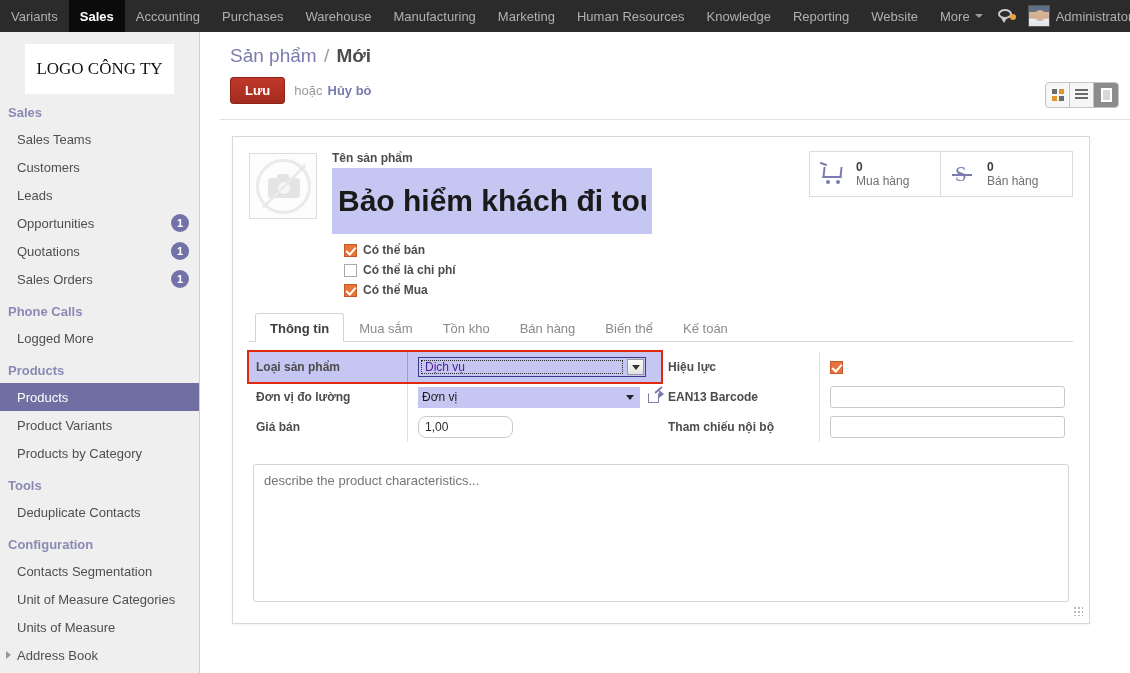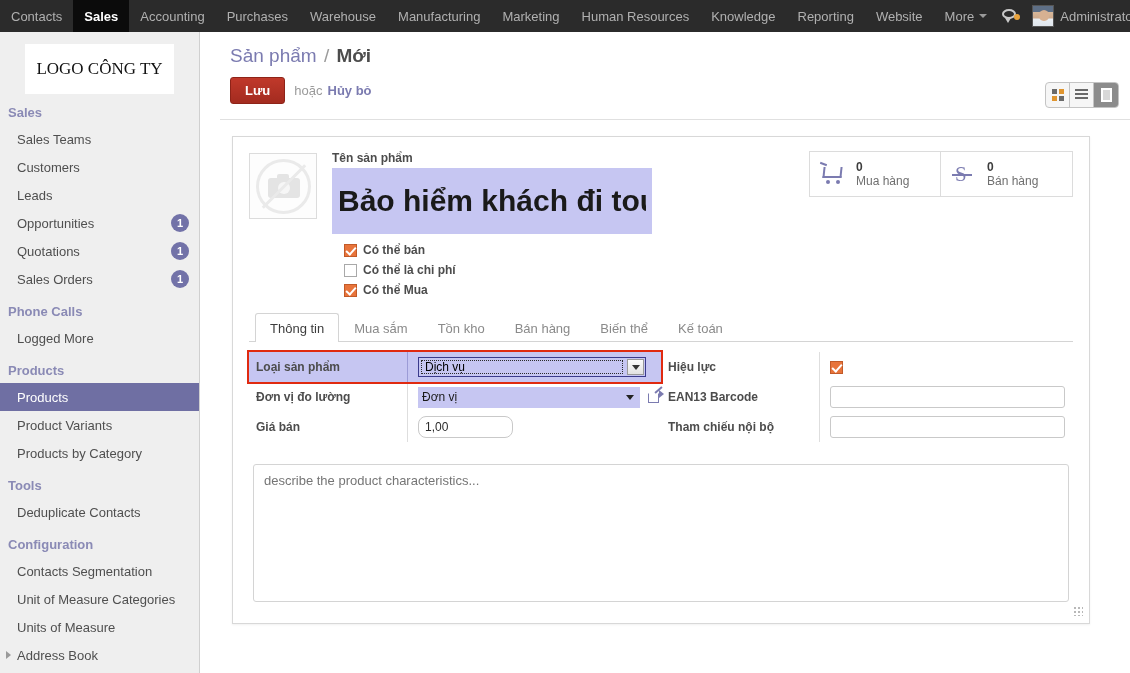--- a/index.html
+++ b/index.html
@@ -353,20 +353,21 @@
     cursor: pointer;
     border: 1px solid transparent;
     border-bottom: none;
     margin-bottom: -1px;
   }
   .tab.active {
     color: #3d3d3d;
     background: #fff;
     border-color: #d4d4d4;
     border-radius: 3px 3px 0 0;
+    font-weight: bold;
   }
 
   #form-grid {
     display: flex;
     margin-top: 10px;
   }
   .form-col { width: 50%; }
   .frow { display: flex; align-items: center; height: 30px; }
   .frow.highlighted {
     background: #c6c6f2;
@@ -398,21 +399,21 @@
     display: flex; align-items: center;
     position: relative;
     cursor: pointer;
   }
   .sel-focus .inner {
     position: absolute; left: 2px; top: 2px; right: 22px; bottom: 2px;
     border: 1px dotted #2b2b2b;
     display: flex; align-items: center;
     padding-left: 3px;
     font-size: 12px;
-    color: #000000;
+    color: #4c1d95;
   }
   .sel-focus .arrowbox {
     position: absolute; right: 1px; top: 1px;
     width: 17px; height: 16px;
     background: linear-gradient(#fbfbfb, #e2e2e2);
     border: 1px solid #9a9a9a;
     display: flex; align-items: center; justify-content: center;
   }
   .sel-focus .arrowbox i {
     width: 0; height: 0;
@@ -500,21 +501,21 @@
     background-size: 4px 4px;
     pointer-events: none;
   }
 </style>
 </head>
 <body>
 
 <div id="topbar">
   <div id="nav-left" style="display:flex;">
       <div class="nav-item">
-        <span>Contacts</span>
+        <span>Variants</span>
       </div>
       <div class="nav-item active">
         <span>Sales</span>
       </div>
       <div class="nav-item">
         <span>Accounting</span>
       </div>
       <div class="nav-item">
         <span>Purchases</span>
       </div>

